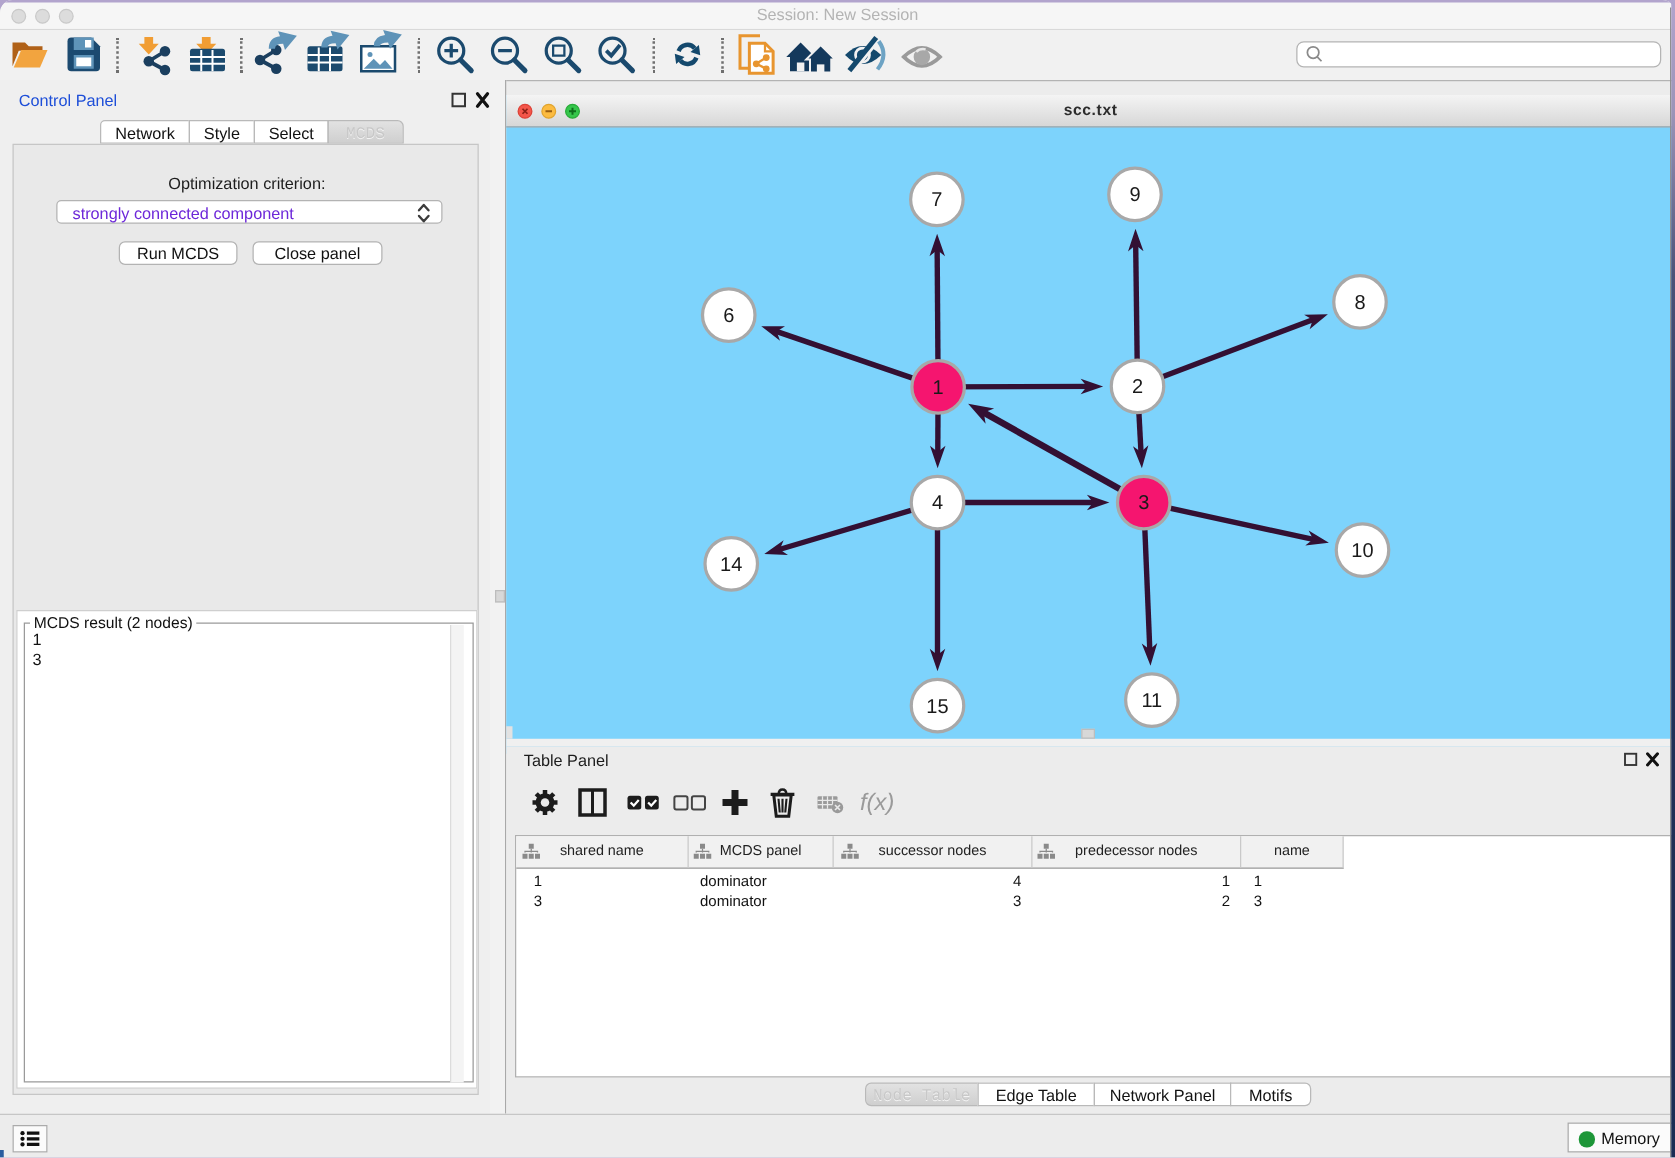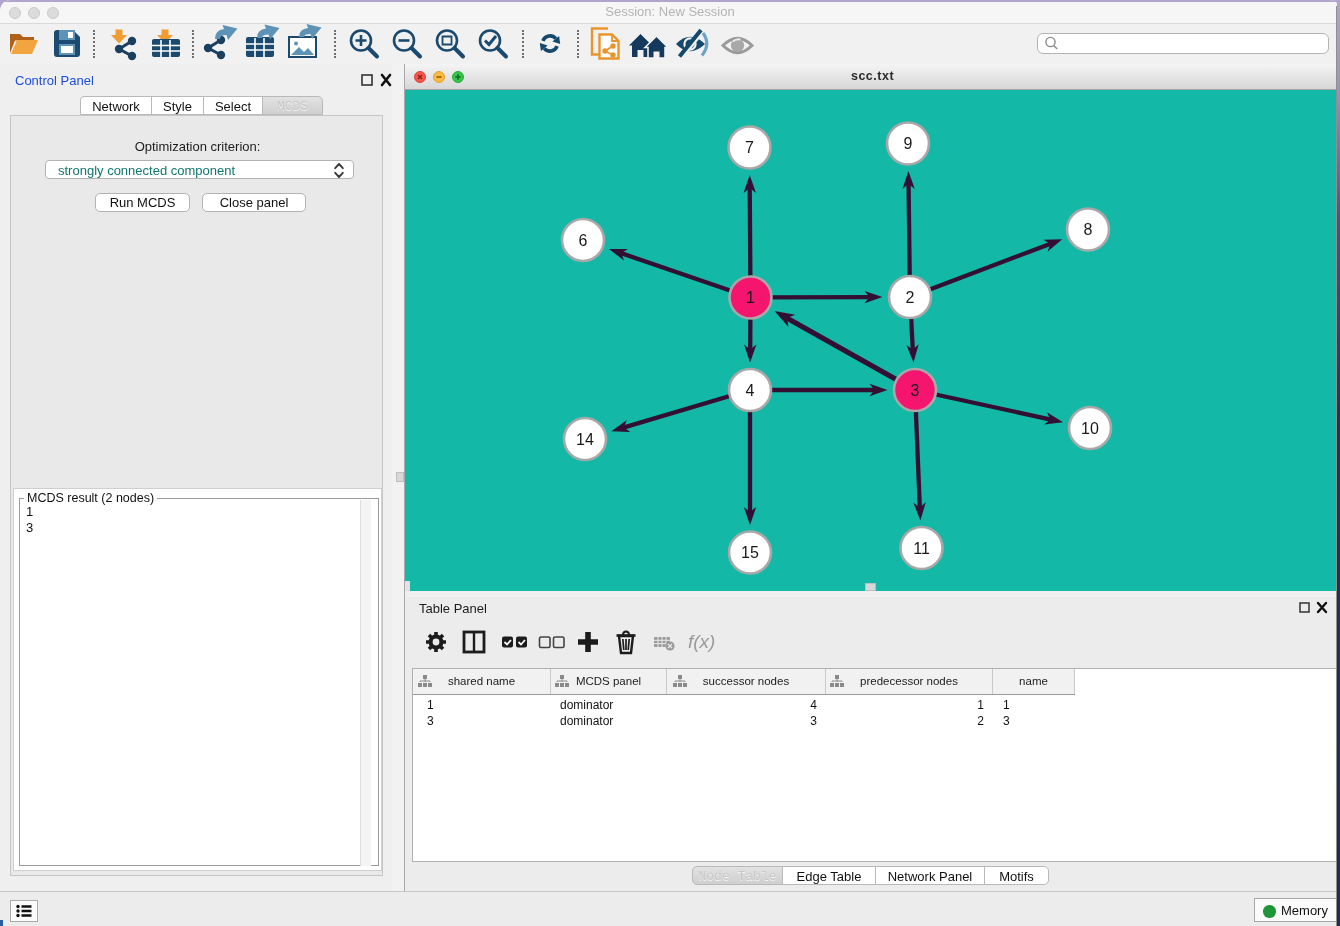--- a/index.html
+++ b/index.html
@@ -28,35 +28,35 @@
   #cpanel{position:absolute;left:0;top:64px;width:392px;height:827px;background:#efefef;}
   #cphead{position:absolute;left:15px;top:9px;font-size:13px;color:#1d4ed8;}
   .tabrow{position:absolute;height:20px;}
   .tab{position:absolute;top:0;height:19px;background:#fff;border:1px solid #b9b9b9;
       box-sizing:border-box;text-align:center;font-size:13px;color:#111;line-height:19px;}
   .tabsel{background:linear-gradient(#e2e2e2,#cfcfcf);color:#c8c8c8;text-shadow:0 1px 0 #f4f4f4;font-family:Liberation Mono, monospace;}
   #cpane{position:absolute;left:10px;top:51px;width:373px;height:761px;
       background:#e9e9e9;border:1px solid #c6c6c6;box-sizing:border-box;}
   #optlabel{position:absolute;left:0;top:23px;width:373px;text-align:center;font-size:13px;color:#1d1d1d;}
   #combo{position:absolute;left:34px;top:44px;width:309px;height:19px;background:#fff;
-      border:1px solid #b3b3b3;border-radius:4px;font-size:13px;color:#0f766e;line-height:19px;
+      border:1px solid #b3b3b3;border-radius:4px;font-size:13px;color:#6d28d9;line-height:19px;
       padding-left:12px;box-sizing:border-box;}
   .btn{position:absolute;height:19px;background:#fff;border:1px solid #b3b3b3;border-radius:5px;
       box-sizing:border-box;text-align:center;font-size:13px;color:#111;line-height:17px;}
   #resultbox{position:absolute;left:2px;top:372px;width:369px;height:383px;background:#fff;
       border:1px solid #cfcfcf;box-sizing:border-box;}
   #fieldset{position:absolute;left:5px;top:9px;width:360px;height:368px;
       border:1px solid #9a9a9a;box-sizing:border-box;}
   #legend{position:absolute;left:4px;top:-8px;background:#fff;padding:0 3px;font-size:12.5px;color:#111;}
   #scrollstrip{position:absolute;right:7px;top:1px;width:10px;height:366px;background:#f4f4f4;border-left:1px solid #dcdcdc;}
   
   #vdivider{position:absolute;left:392px;top:64px;width:13px;height:827px;background:#f2f2f2;}
   #vdivline{position:absolute;left:404px;top:64px;width:1px;height:827px;background:#a9a9a9;}
   
-  #netwin{position:absolute;left:405px;top:64px;width:935px;height:527px;background:#14b8a6;}
+  #netwin{position:absolute;left:405px;top:76px;width:935px;height:527px;background:#7dd3fc;}
   #nethead{position:absolute;left:0;top:0;width:935px;height:26px;
       background:linear-gradient(#f4f4f4,#d7d7d7);border-bottom:1px solid #a5a5a5;box-sizing:border-box;}
   #nettitle{position:absolute;left:0;top:5px;width:100%;text-align:center;
       font-size:12.5px;font-weight:bold;color:#2c2c2c;letter-spacing:0.5px;}
   .mac{position:absolute;top:7px;width:12px;height:12px;border-radius:50%;box-sizing:border-box;}
   
   #hdivider{position:absolute;left:405px;top:591px;width:935px;height:6px;background:#f0f0f0;}
   
   #tpanel{position:absolute;left:405px;top:597px;width:935px;height:294px;background:#ececec;}
   #tphead{position:absolute;left:14px;top:4px;font-size:13px;color:#1c1c1c;}

